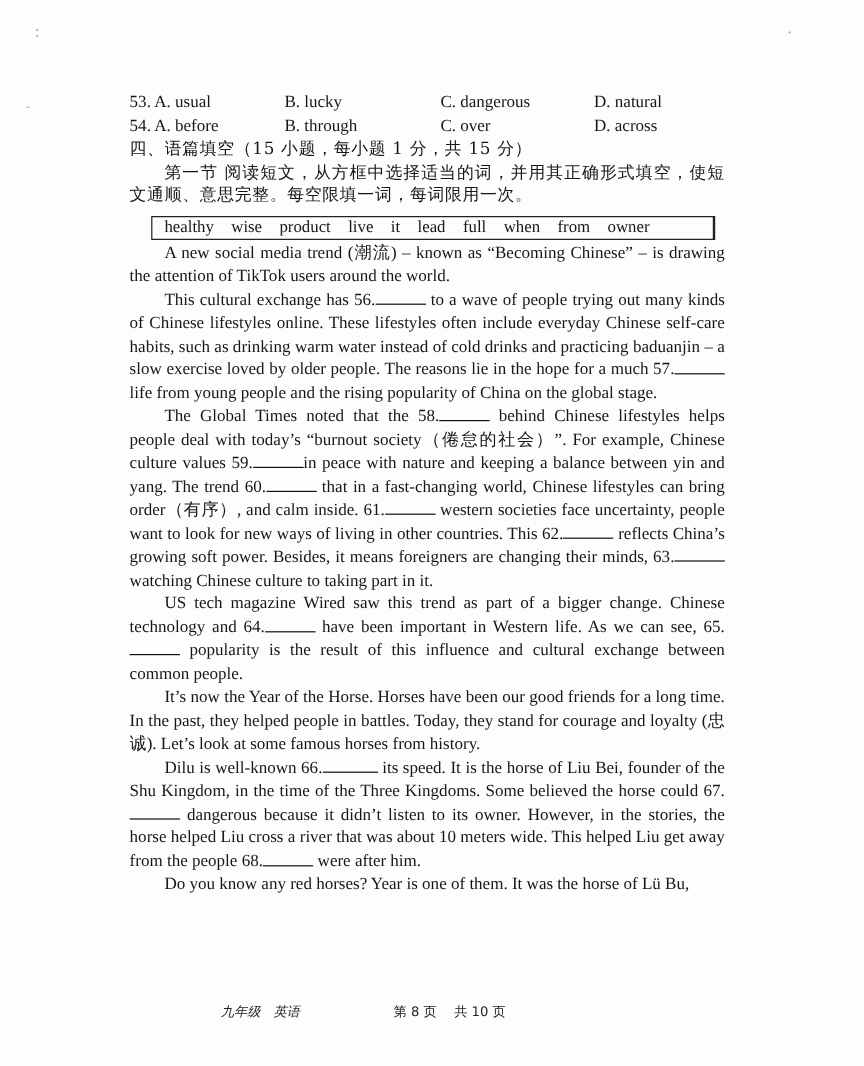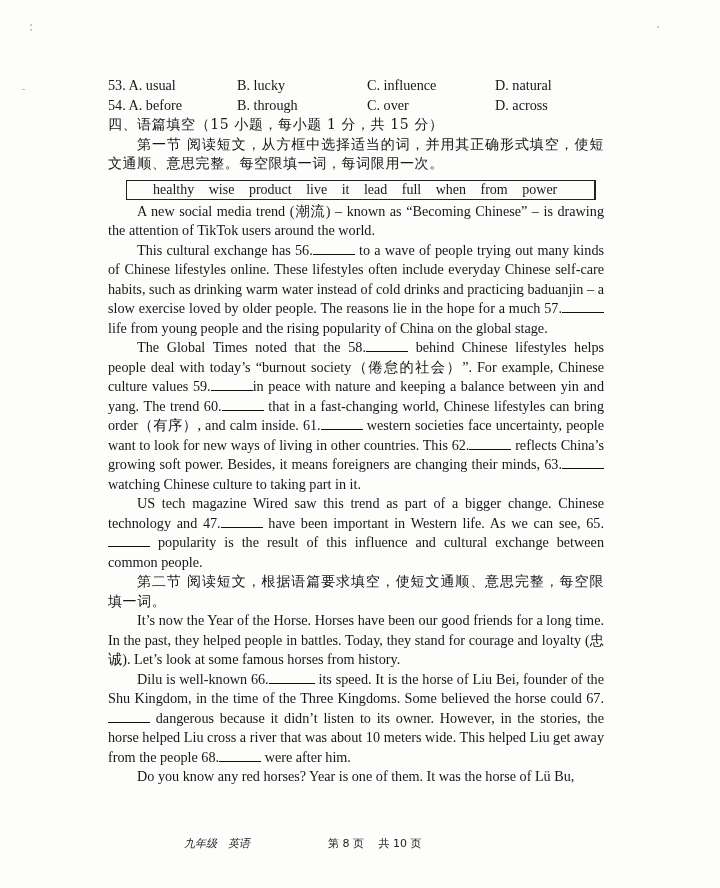--- a/index.html
+++ b/index.html
@@ -38,21 +38,21 @@
     }
     .indent { text-indent: 29px; }
     .wordbox {
       margin: 6px 8px 2px 18px;
       border: 1.5px solid #222;
       border-right-width: 2px;
       height: 18px;
       display: flex;
       justify-content: flex-start;
       align-items: center;
-      padding-left: 26px;
+      padding-left: 10px;
       gap: 0;
     }
     .wordbox span {
       margin-right: 14.5px;
       font-size: 14px;
       line-height: 18px;
     }
     p {
       margin: 0;
       text-align: justify;
@@ -91,21 +91,21 @@
 <div class="speck" style="left:30px;top:24px;"></div>
 <div class="speck" style="left:30px;top:29px;"></div>
 <div class="speck" style="left:22px;top:89px;width:3px;height:1px;"></div>
 <div class="speck" style="left:657px;top:26px;"></div>
 
 <div class="page">
 
   <div class="options">
     <span class="opt"><span>53.</span> <span>A. usual</span></span>
     <span class="opt">B. lucky</span>
-    <span class="opt">C. influence</span>
+    <span class="opt">C. dangerous</span>
     <span class="opt">D. natural</span>
   </div>
   <div class="options">
     <span class="opt"><span>54.</span> <span>A. before</span></span>
     <span class="opt">B. through</span>
     <span class="opt">C. over</span>
     <span class="opt">D. across</span>
   </div>
 
   <p class="cn">四、语篇填空（15 小题，每小题 1 分，共 15 分）</p>
@@ -114,32 +114,31 @@
   <div class="wordbox">
     <span>healthy</span>
     <span>wise</span>
     <span>product</span>
     <span>live</span>
     <span>it</span>
     <span>lead</span>
     <span>full</span>
     <span>when</span>
     <span>from</span>
-    <span>power</span>
+    <span>owner</span>
   </div>
 
   <p class="indent">A new social media trend (潮流) – known as “Becoming Chinese” – is drawing the attention of TikTok users around the world.</p>
 
   <p class="indent"><span>This cultural exchange has 56.</span><span class="blank"></span><span> to a wave of people trying out many kinds of Chinese lifestyles online. These lifestyles often include everyday Chinese self-care habits, such as drinking warm water instead of cold drinks and practicing baduanjin – a slow exercise loved by older people. The reasons lie in the hope for a much 57.</span><span class="blank"></span><span> life from young people and the rising popularity of China on the global stage.</span></p>
 
   <p class="indent"><span>The Global Times noted that the 58.</span><span class="blank"></span><span> behind Chinese lifestyles helps people deal with today’s “burnout society（倦怠的社会）”. For example, Chinese culture values 59.</span><span class="blank"></span><span>in peace with nature and keeping a balance between yin and yang. The trend 60.</span><span class="blank"></span><span> that in a fast-changing world, Chinese lifestyles can bring order（有序）, and calm inside. 61.</span><span class="blank"></span><span> western societies face uncertainty, people want to look for new ways of living in other countries. This 62.</span><span class="blank"></span><span> reflects China’s growing soft power. Besides, it means foreigners are changing their minds, 63.</span><span class="blank"></span><span> watching Chinese culture to taking part in it.</span></p>
 
-  <p class="indent"><span>US tech magazine Wired saw this trend as part of a bigger change. Chinese technology and 47.</span><span class="blank"></span><span> have been important in Western life. As we can see, 65.</span><span class="blank"></span><span> popularity is the result of this influence and cultural exchange between common people.</span></p>
+  <p class="indent"><span>US tech magazine Wired saw this trend as part of a bigger change. Chinese technology and 64.</span><span class="blank"></span><span> have been important in Western life. As we can see, 65.</span><span class="blank"></span><span> popularity is the result of this influence and cultural exchange between common people.</span></p>
 
-  <p class="cn indent">第二节 阅读短文，根据语篇要求填空，使短文通顺、意思完整，每空限填一词。</p>
 
   <p class="indent">It’s now the Year of the Horse. Horses have been our good friends for a long time. In the past, they helped people in battles. Today, they stand for courage and loyalty (忠诚). Let’s look at some famous horses from history.</p>
 
   <p class="indent"><span>Dilu is well-known 66.</span><span class="blank w"></span><span> its speed. It is the horse of Liu Bei, founder of the Shu Kingdom, in the time of the Three Kingdoms. Some believed the horse could 67.</span><span class="blank"></span><span> dangerous because it didn’t listen to its owner. However, in the stories, the horse helped Liu cross a river that was about 10 meters wide. This helped Liu get away from the people 68.</span><span class="blank"></span><span> were after him.</span></p>
 
   <p class="indent">Do you know any red horses? Year is one of them. It was the horse of Lü Bu,</p>
 </div>
 
 <div class="footer">
   <span class="left">九年级　英语</span>

